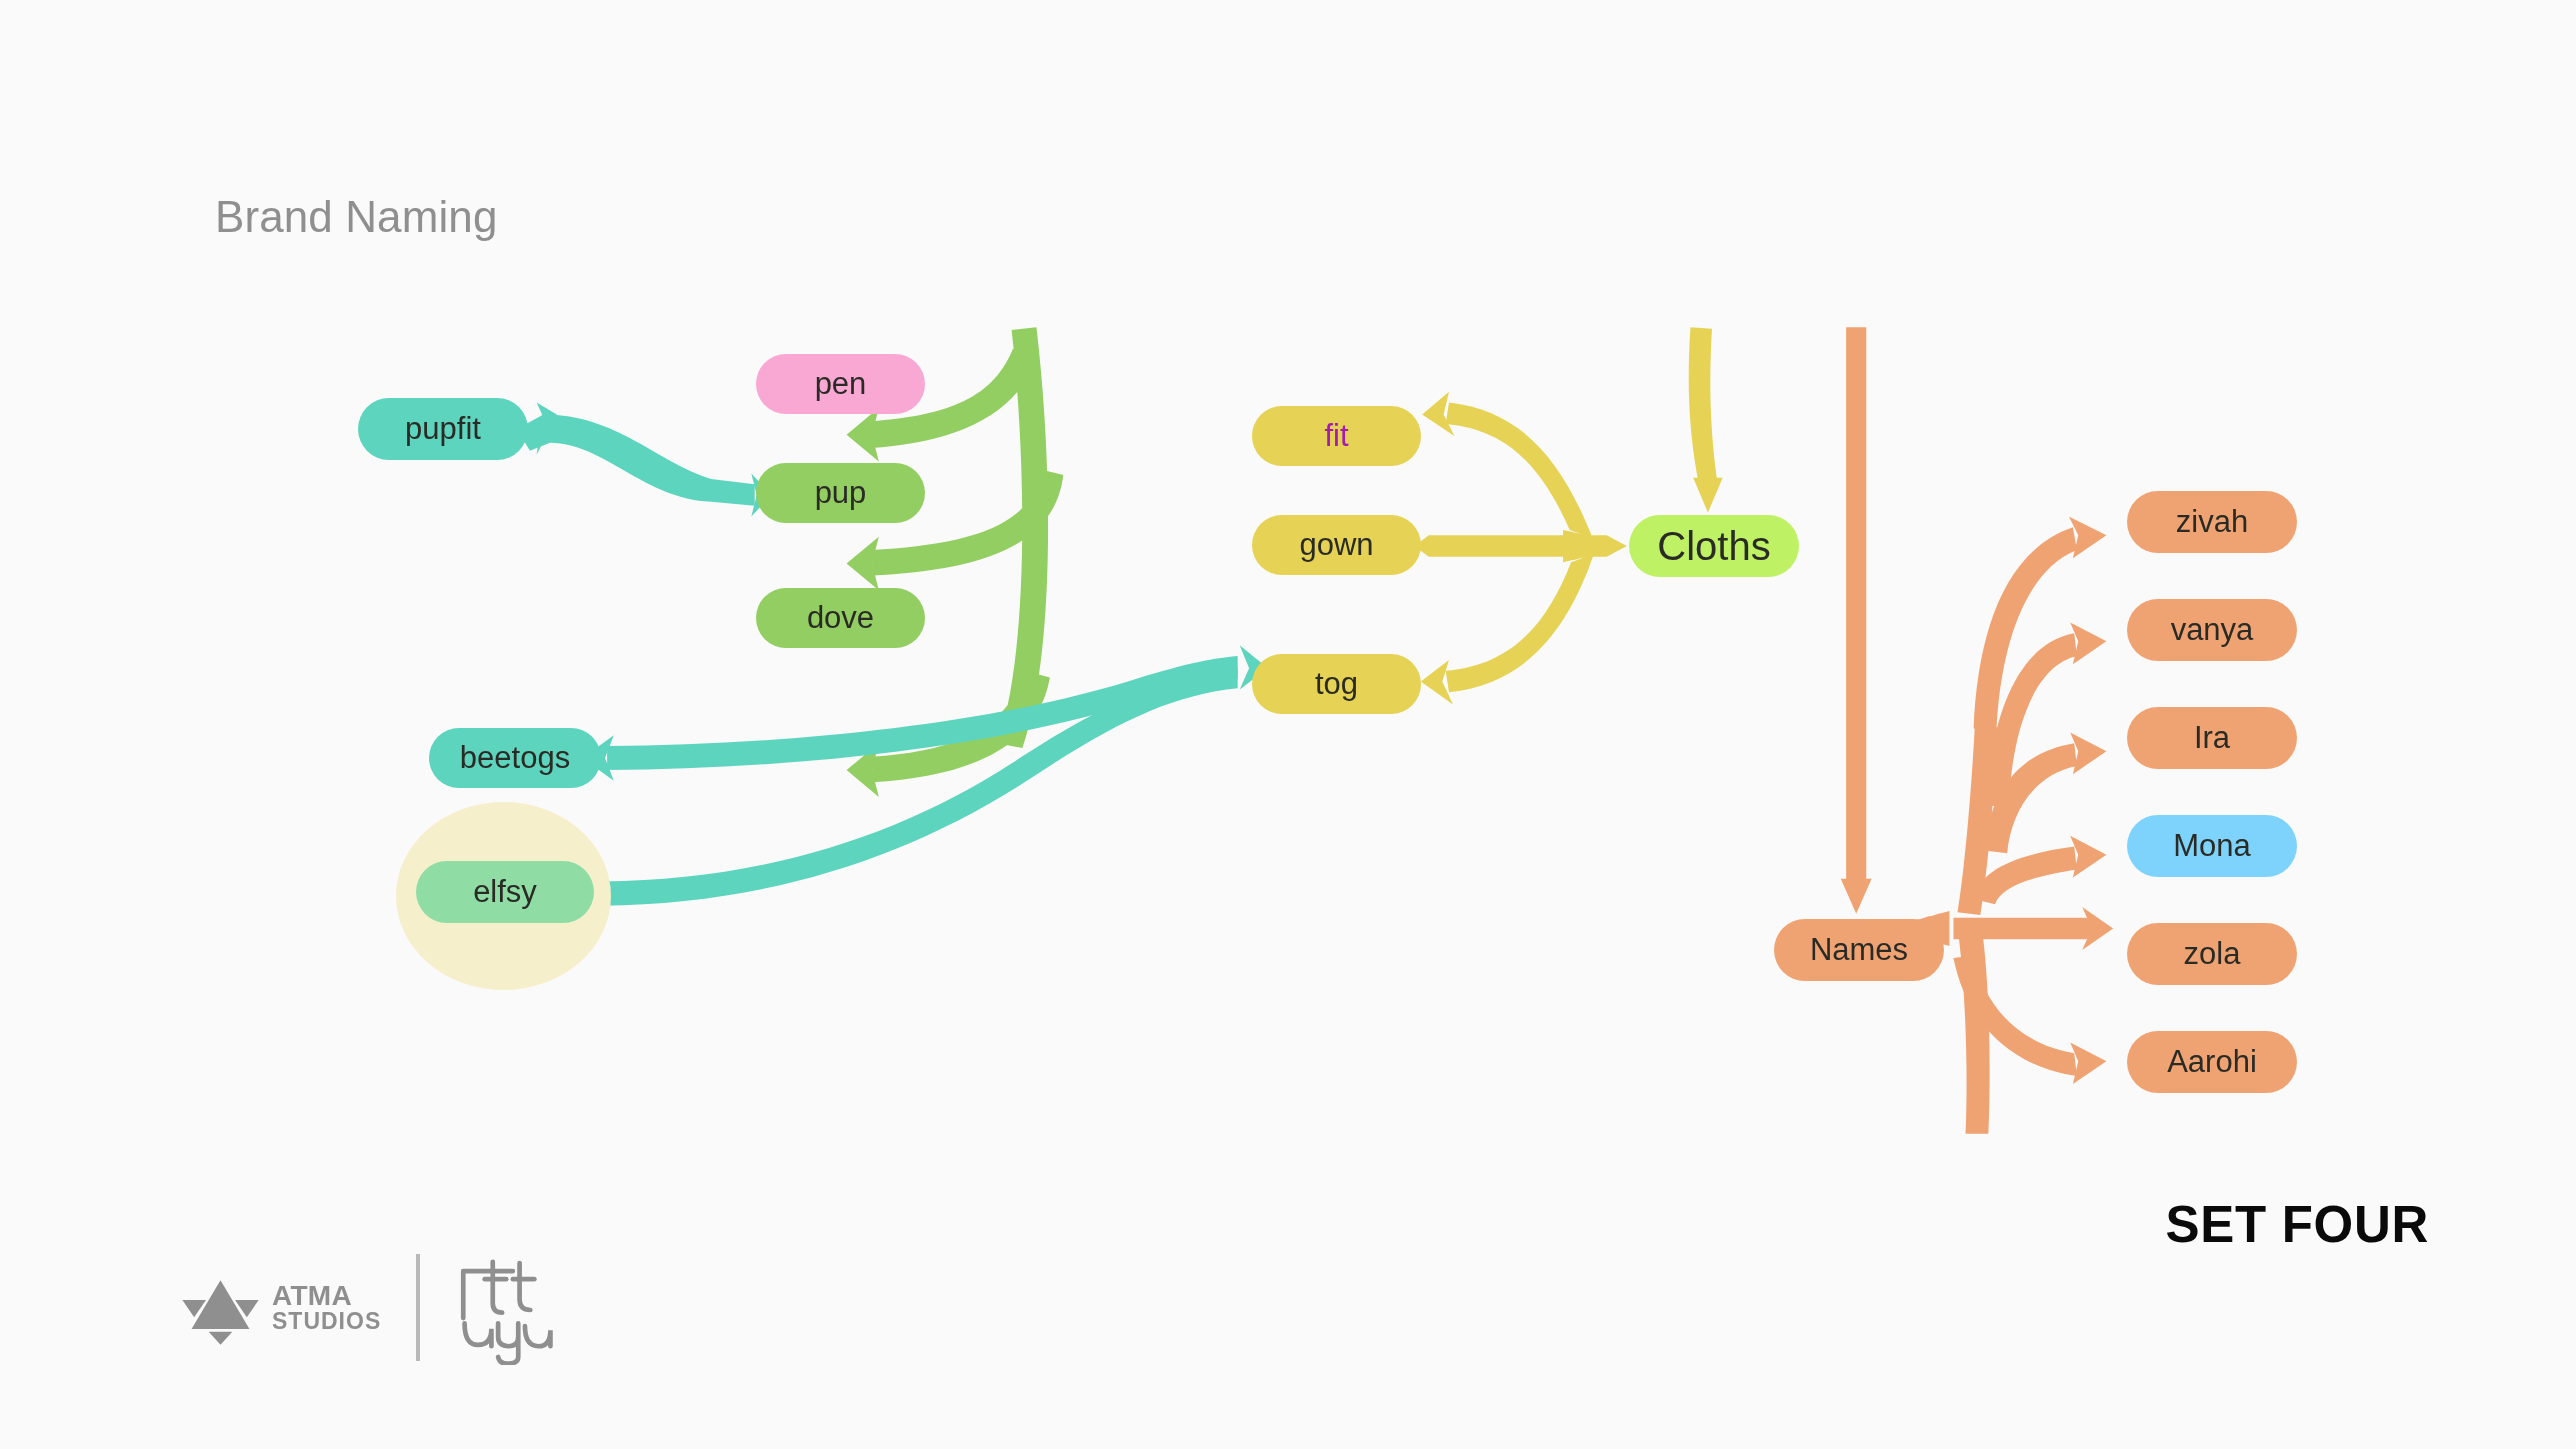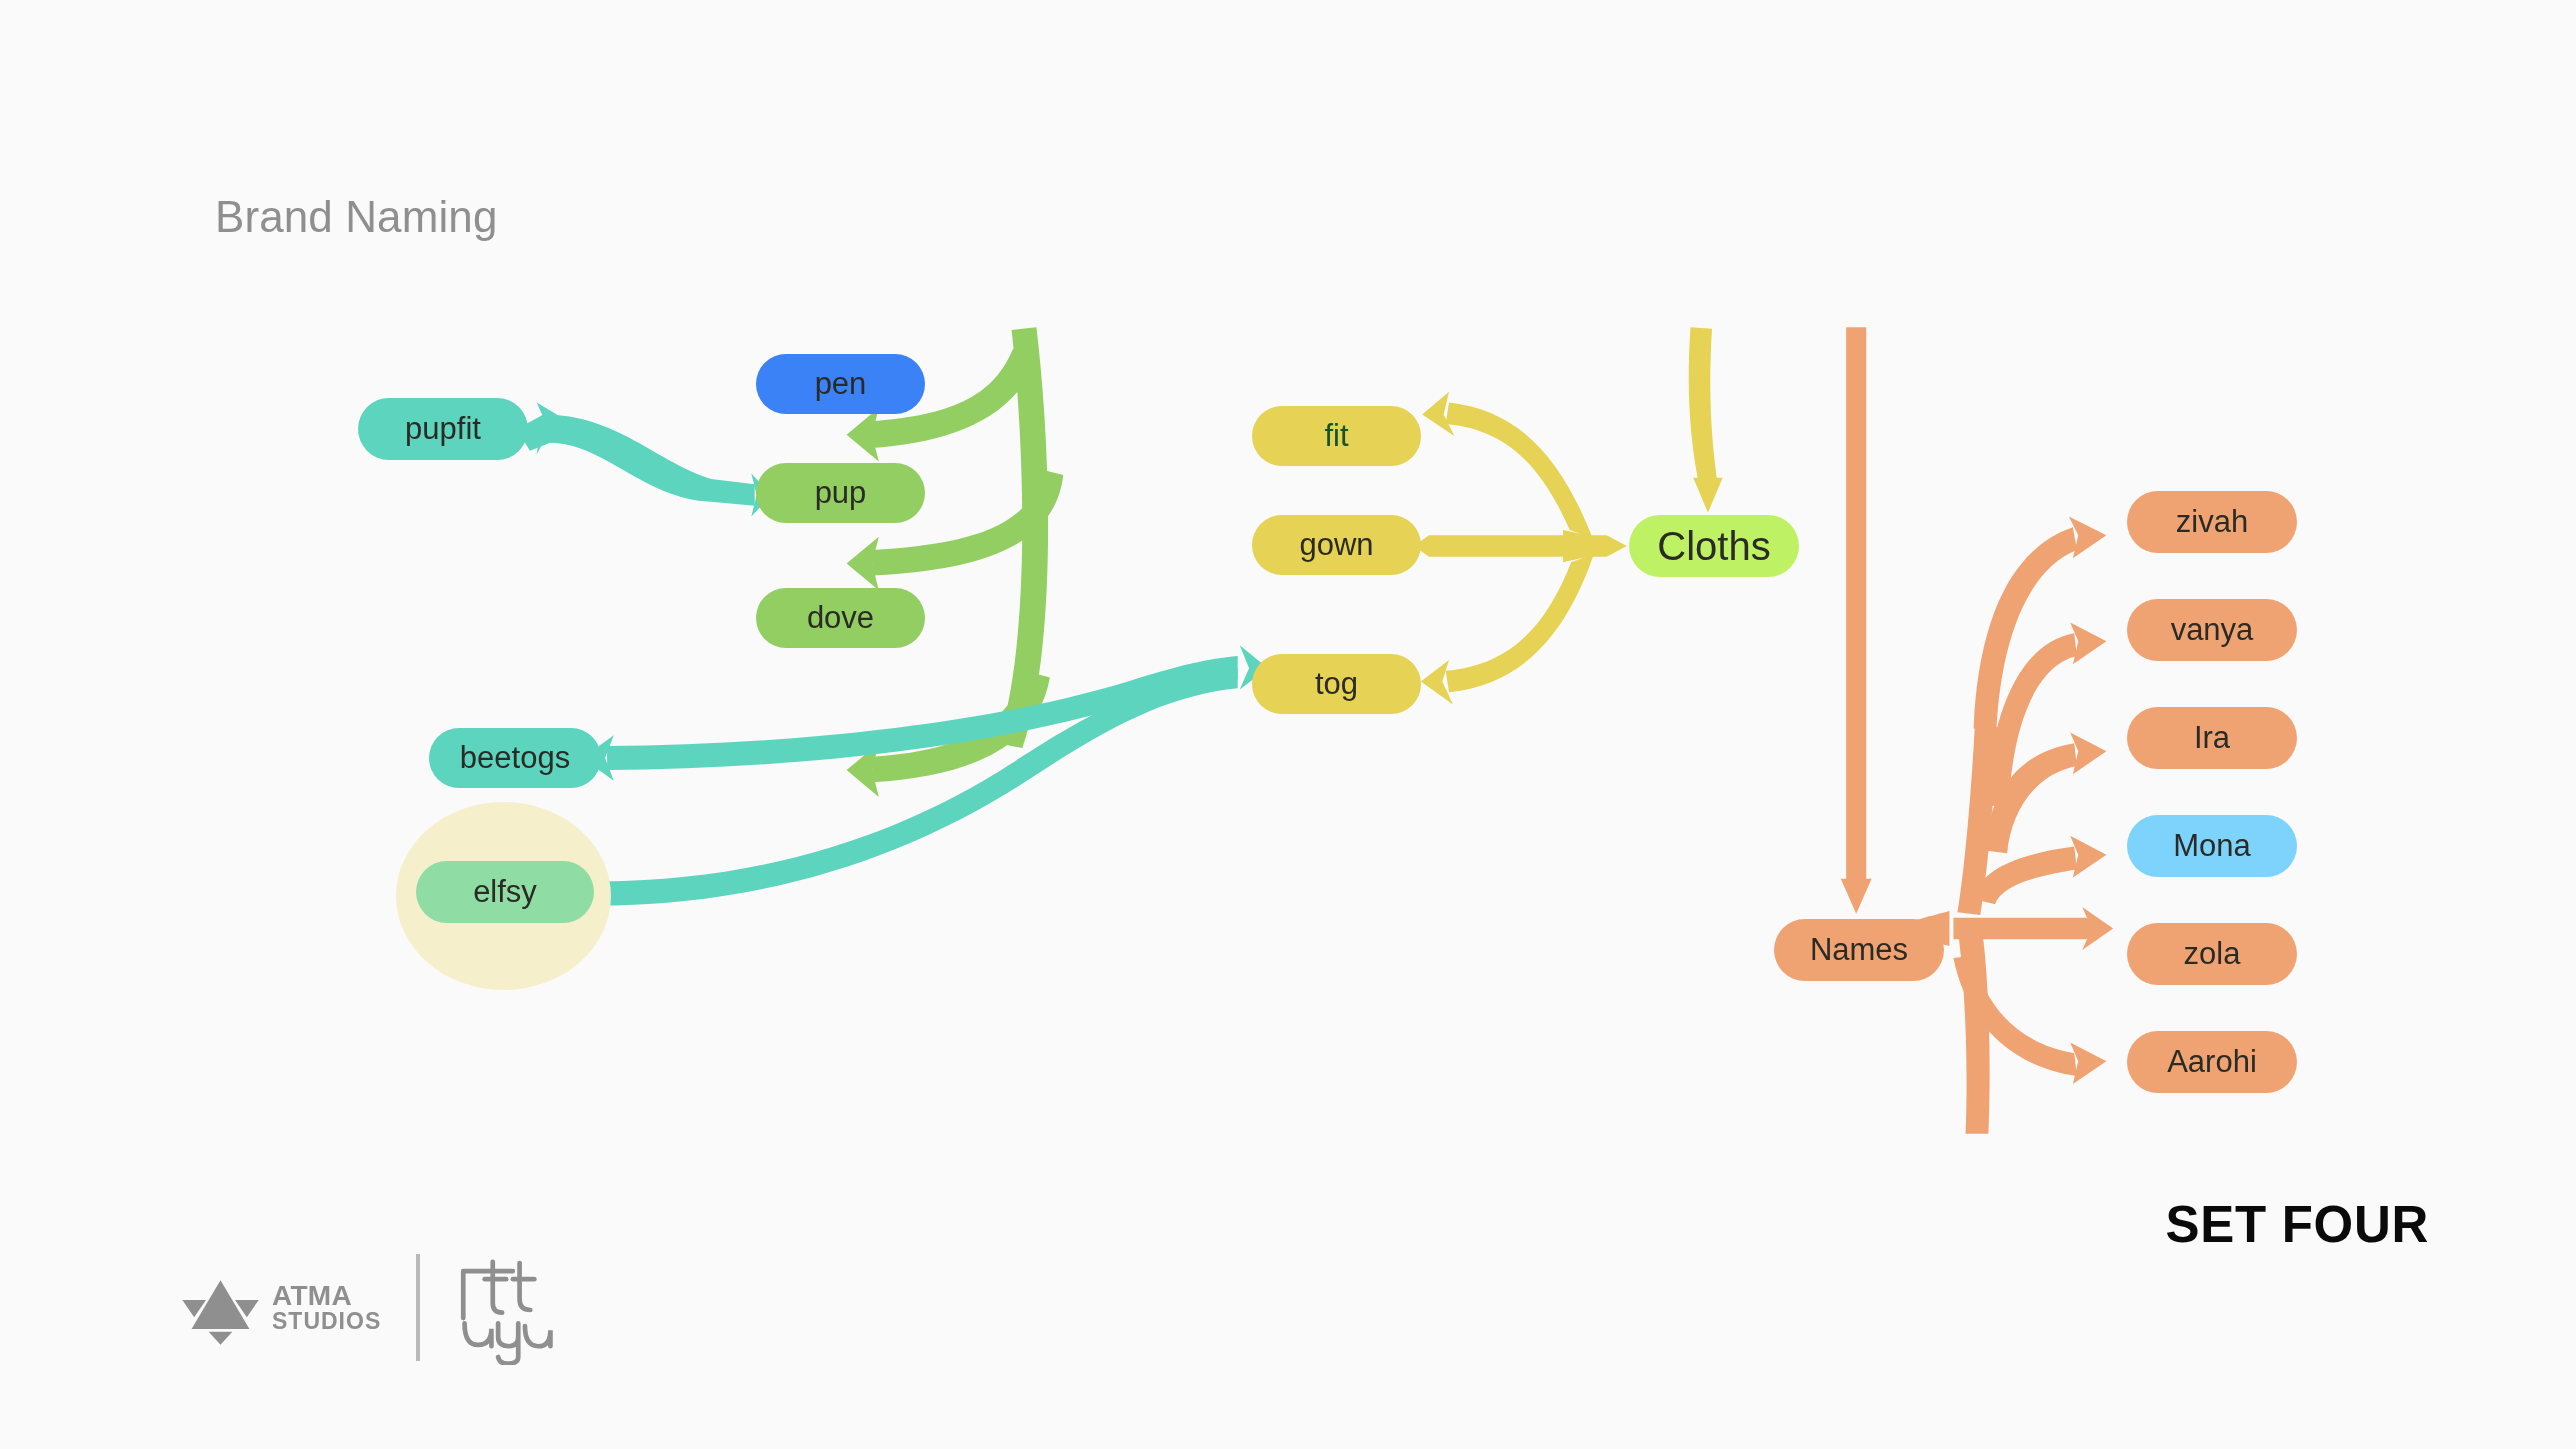--- a/index.html
+++ b/index.html
@@ -277,30 +277,30 @@
 
   <div class="title" style="left:215px; top:191px;">
     <div>Brand Naming</div>
   </div>
 
   <div id="halo" style="background: rgb(245, 239, 204);"></div>
 
   <div class="node" style="left: 358px; top: 398px; width: 170px; height: 62px; background: rgb(93, 212, 190); font-size: 31px; color: rgb(43, 43, 38);">
       <span>pupfit</span>
     </div>
-  <div class="node" style="left: 756px; top: 354px; width: 169px; height: 60px; background: #3b82f6; font-size: 31px; color: rgb(43, 43, 38);">
+  <div class="node" style="left: 756px; top: 354px; width: 169px; height: 60px; background: #f9a8d4; font-size: 31px; color: rgb(43, 43, 38);">
       <span>pen</span>
     </div>
   <div class="node" style="left: 756px; top: 463px; width: 169px; height: 60px; background: rgb(146, 206, 97); font-size: 31px; color: rgb(43, 43, 38);">
       <span>pup</span>
     </div>
   <div class="node" style="left: 756px; top: 588px; width: 169px; height: 60px; background: rgb(146, 206, 97); font-size: 31px; color: rgb(43, 43, 38);">
       <span>dove</span>
     </div>
-  <div class="node" style="left: 1252px; top: 406px; width: 169px; height: 60px; background: rgb(230, 210, 84); font-size: 31px; color: #14532d;">
+  <div class="node" style="left: 1252px; top: 406px; width: 169px; height: 60px; background: rgb(230, 210, 84); font-size: 31px; color: #a21caf;">
       <span>fit</span>
     </div>
   <div class="node" style="left: 1252px; top: 515px; width: 169px; height: 60px; background: rgb(230, 210, 84); font-size: 31px; color: rgb(43, 43, 38);">
       <span>gown</span>
     </div>
   <div class="node" style="left: 1252px; top: 654px; width: 169px; height: 60px; background: rgb(230, 210, 84); font-size: 31px; color: rgb(43, 43, 38);">
       <span>tog</span>
     </div>
   <div class="node" style="left: 1629px; top: 515px; width: 170px; height: 62px; background: #bef264; font-size: 40px; color: rgb(43, 43, 38);">
       <span>Cloths</span>

